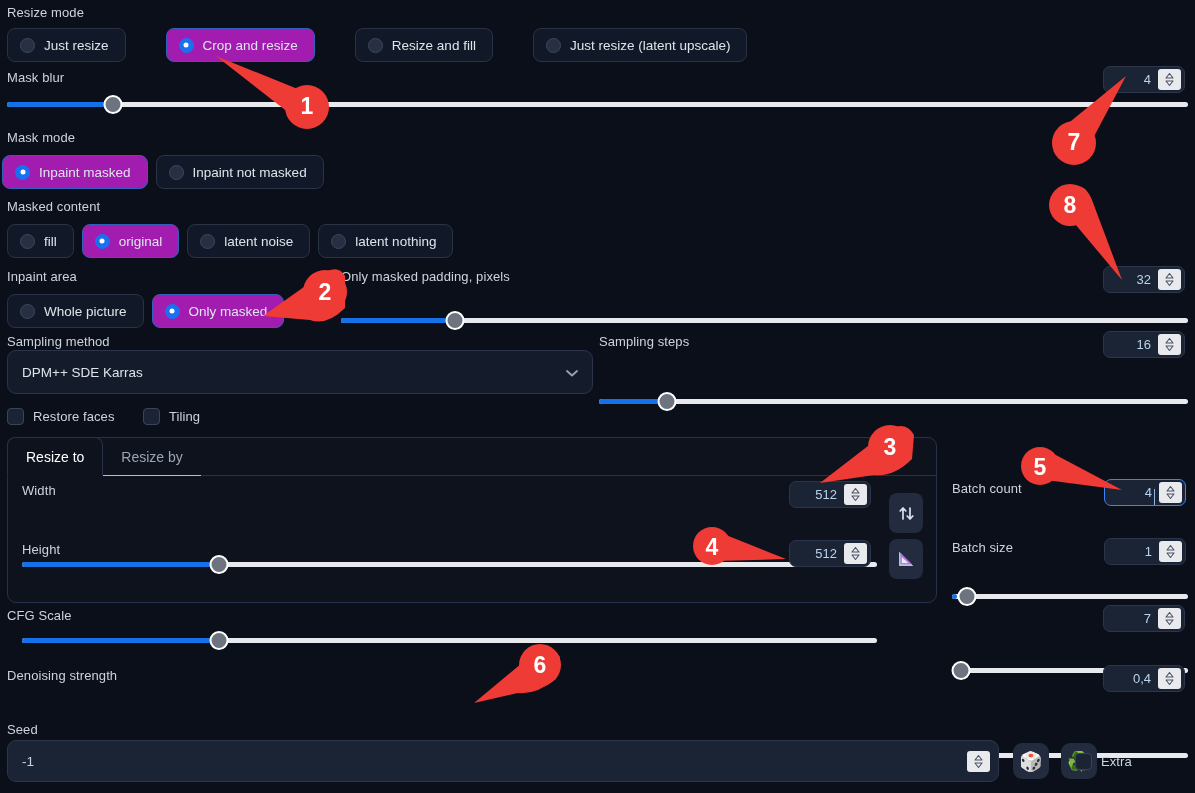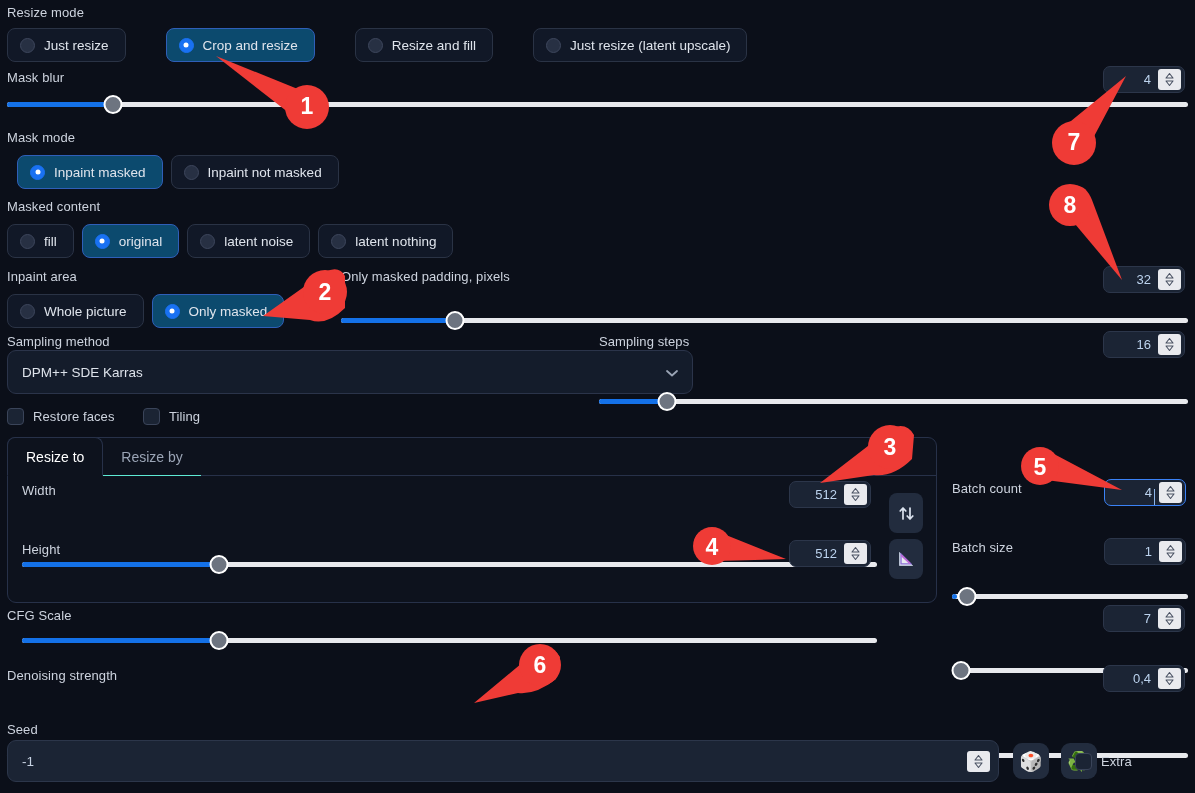--- a/index.html
+++ b/index.html
@@ -31,21 +31,21 @@
   .pill {
     display: flex; align-items: center; gap: 9px;
     height: 34px;
     padding: 0 16px 0 12px;
     border-radius: 8px;
     background: #111827;
     border: 1px solid #2a3345;
     cursor: pointer;
     user-select: none;
   }
-  .pill.sel { border-color: #2f5fb8; background: #0c4a6e; }
+  .pill.sel { border-color: #2f5fb8; background: #a21caf; }
   .pill .dot {
     width: 15px; height: 15px; border-radius: 50%;
     background: #273043; border: 1px solid #3d465c;
     flex: none;
     position: relative;
   }
   .pill.sel .dot {
     background: #1971f2; border-color: #1971f2;
   }
   .pill.sel .dot::after {
@@ -213,21 +213,21 @@
         </svg>
     </span>
   </div>
   <div class="abs slider" style="left:7px; top:96px; width:1181px;">
     <div class="track"></div>
     <div class="fill" style="width:9%"></div>
     <div class="thumb" style="left:9%"></div>
   </div>
 
   <div class="abs lbl" style="left:7px; top:130px;">Mask mode</div>
-  <div class="abs radio-row" style="left:17px; top:155px;justify-content:flex-end;">
+  <div class="abs radio-row" style="left:2px; top:155px;justify-content:flex-end;">
     <div class="pill sel">
       <span class="dot"></span>
       <span class="t">Inpaint masked</span>
     </div>
     <div class="pill">
       <span class="dot"></span>
       <span class="t">Inpaint not masked</span>
     </div>
   </div>
 
@@ -272,21 +272,21 @@
         </svg>
     </span>
   </div>
   <div class="abs slider" style="left:341px; top:296px; width:847px;">
     <div class="track"></div>
     <div class="fill" style="width:13.5%"></div>
     <div class="thumb" style="left:13.5%"></div>
   </div>
 
   <div class="abs lbl" style="left:7px; top:334px;">Sampling method</div>
-  <div class="abs dropdown" style="left:7px; top:350px; width:686px;">
+  <div class="abs dropdown" style="left:7px; top:350px; width:586px;">
     <span class="dval">DPM++ SDE Karras</span>
     <span>
       <svg width="12" height="8" viewBox="0 0 12 8">
           <path d="M1 2 L6 6.5 L11 2" fill="none" stroke="#9aa4b5" stroke-width="1.8" stroke-linecap="round" stroke-linejoin="round"></path>
         </svg>
     </span>
   </div>
 
   <div class="abs lbl" style="left:599px; top:334px;">Sampling steps</div>
   <div class="abs numbox" style="left:1103px; top:331px;">

